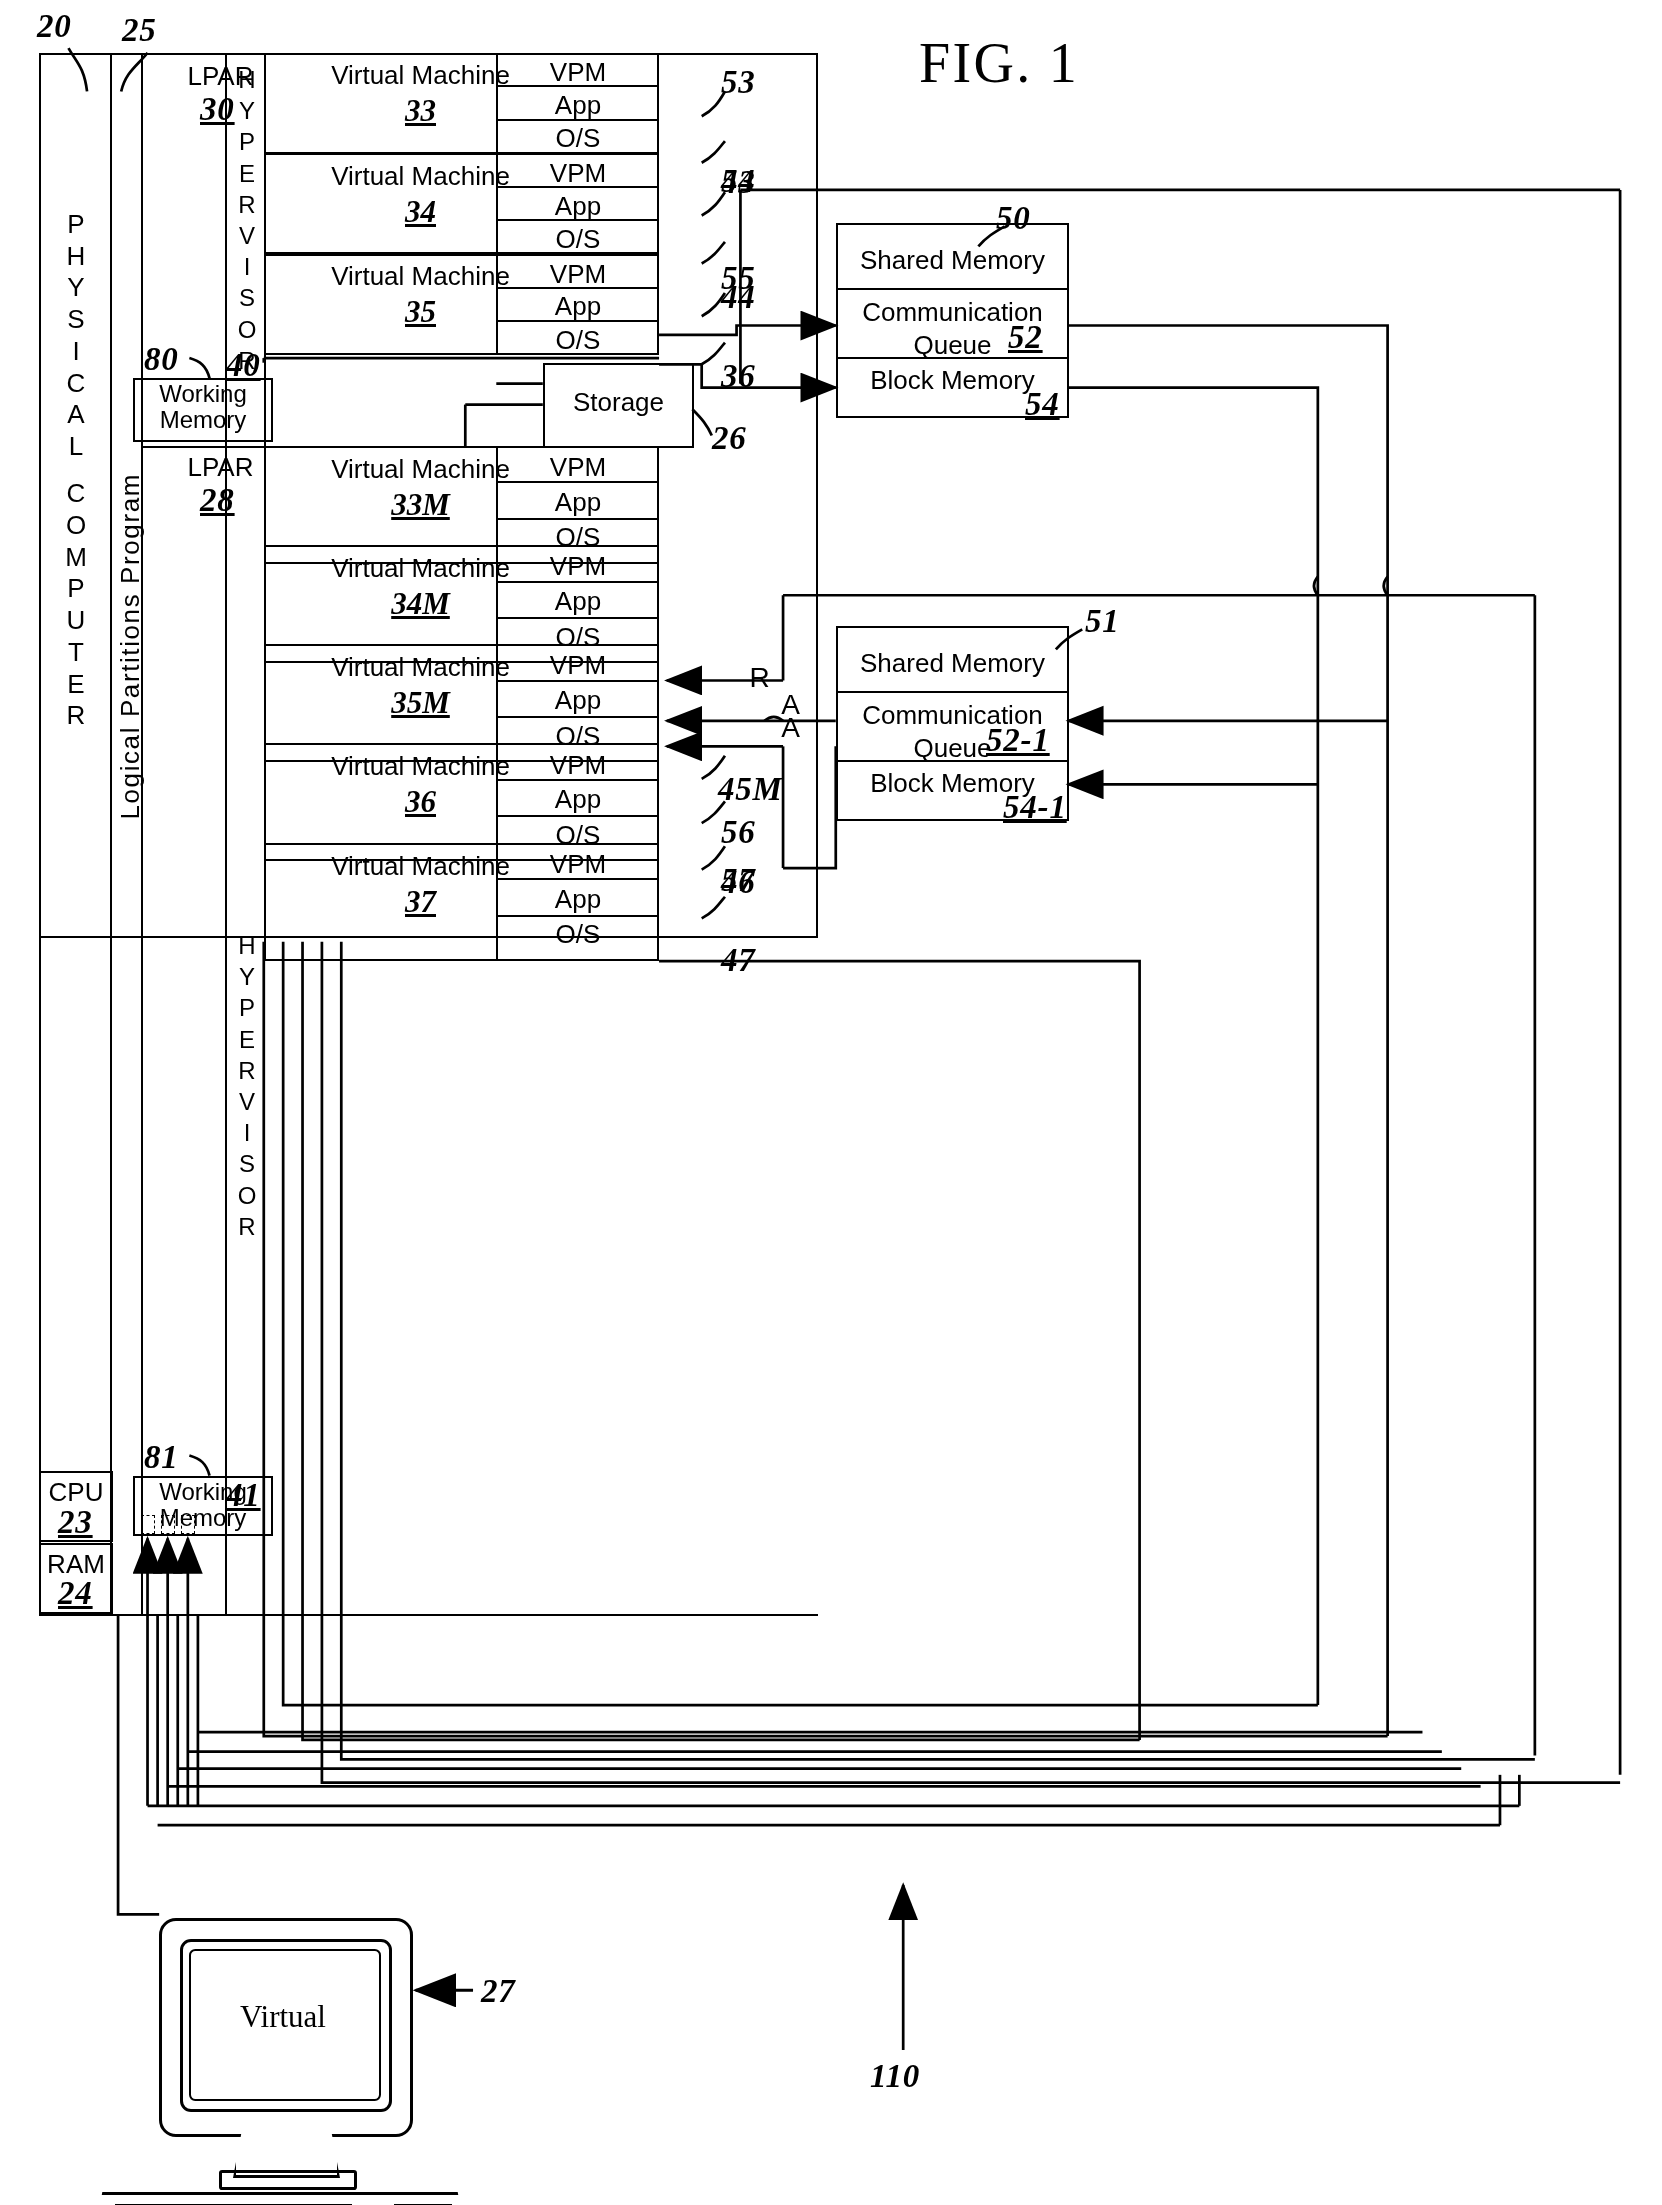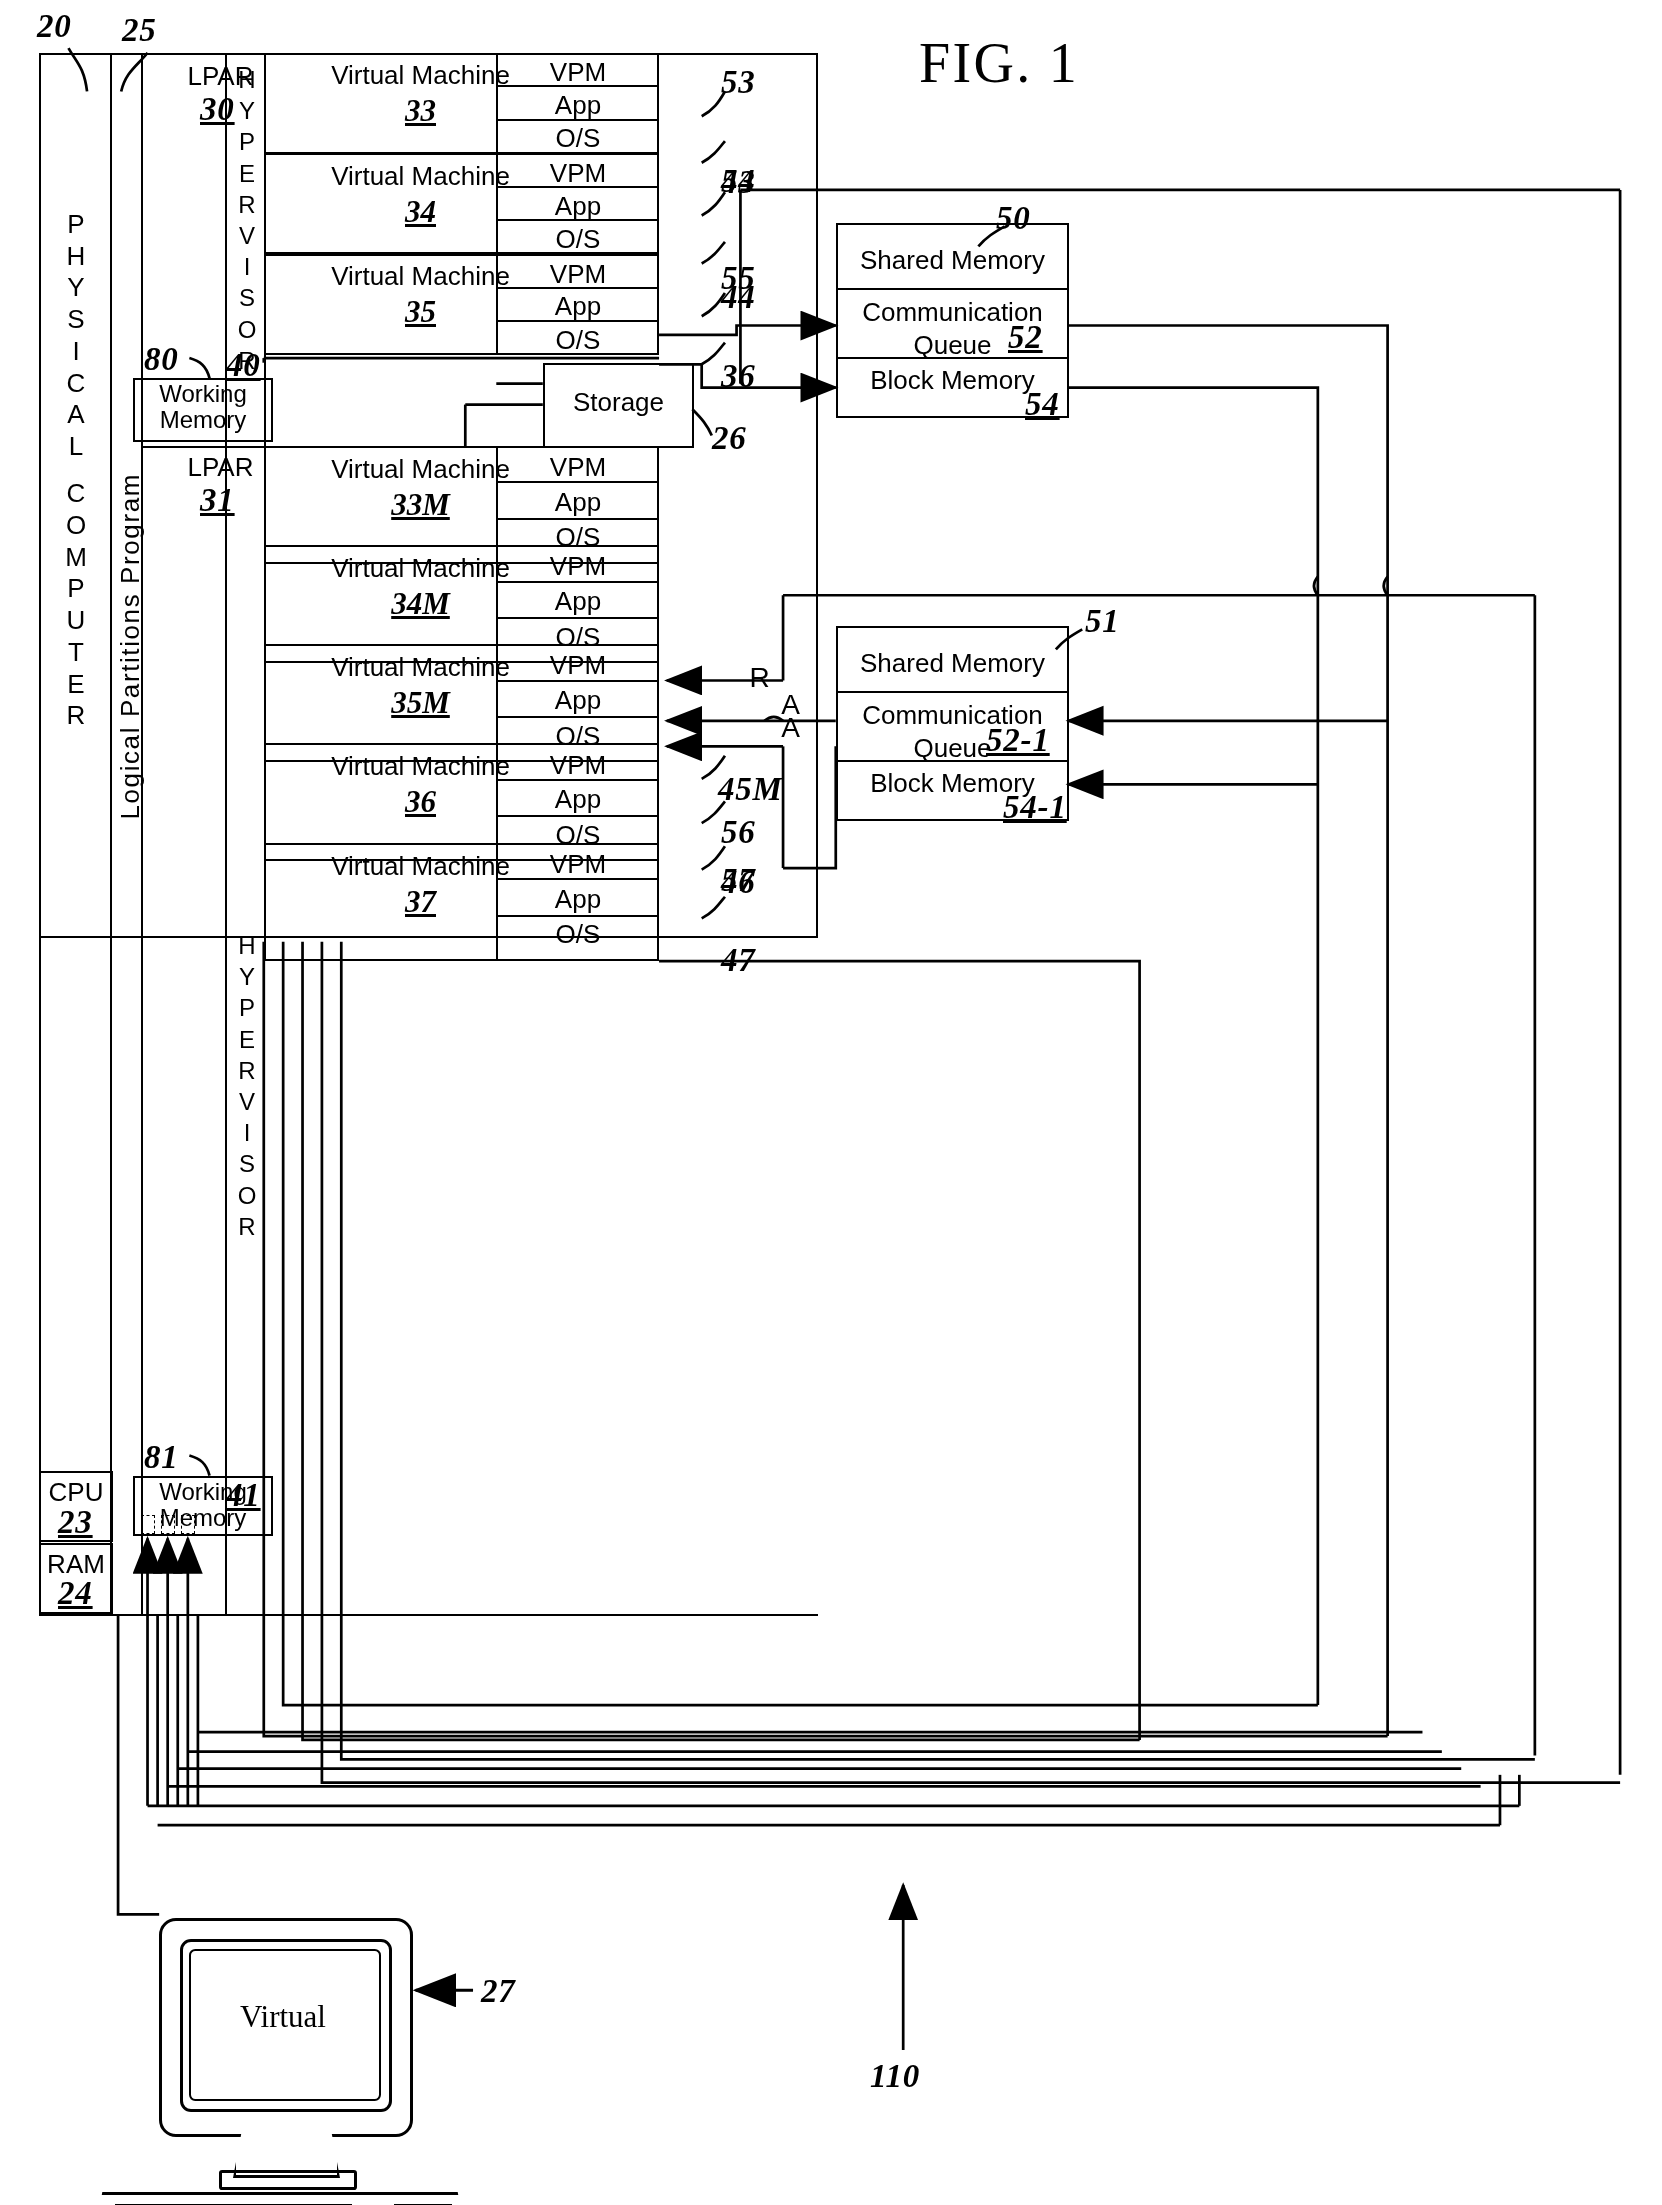--- a/index.html
+++ b/index.html
@@ -159,21 +159,21 @@
 <div class="cellTxt" style="left:498px;top:325px;width:160px;">O/S</div>
 <div class="ref" style="left:721px;top:260px;">55</div>
 <div class="ref" style="left:721px;top:358px;">36</div>
 
 <div class="bx" style="left:543px;top:363px;width:151px;height:85px;"></div>
 <div class="lbl" style="left:543px;top:388px;width:151px;">Storage</div>
 <div class="ref" style="left:712px;top:420px;">26</div>
 
 <div class="ln hln" style="left:141px;top:446px;width:124px;height:2.3px;"></div>
 <div class="lbl" style="left:143px;top:453px;width:155px;">LPAR</div>
-<div class="ref refu" style="left:200px;top:482px;">31</div>
+<div class="ref refu" style="left:200px;top:482px;">28</div>
 
 <div class="ref" style="left:144px;top:1439px;">81</div>
 <div class="bx" style="left:133px;top:1476px;width:140px;height:60px;"></div>
 <div class="lbl" style="left:133px;top:1479px;width:140px;font-size:24px;">Working Memory</div>
 
 <div class="abs" style="left:141px;top:1515px;width:12.4px;height:17px;border:1.6px dashed #000;"></div>
 <div class="abs" style="left:161px;top:1515px;width:12.4px;height:17px;border:1.6px dashed #000;"></div>
 <div class="abs" style="left:181px;top:1515px;width:12.4px;height:17px;border:1.6px dashed #000;"></div>
 
 <div class="ln vln" style="left:225px;top:744px;width:2.3px;height:871px;"></div>

